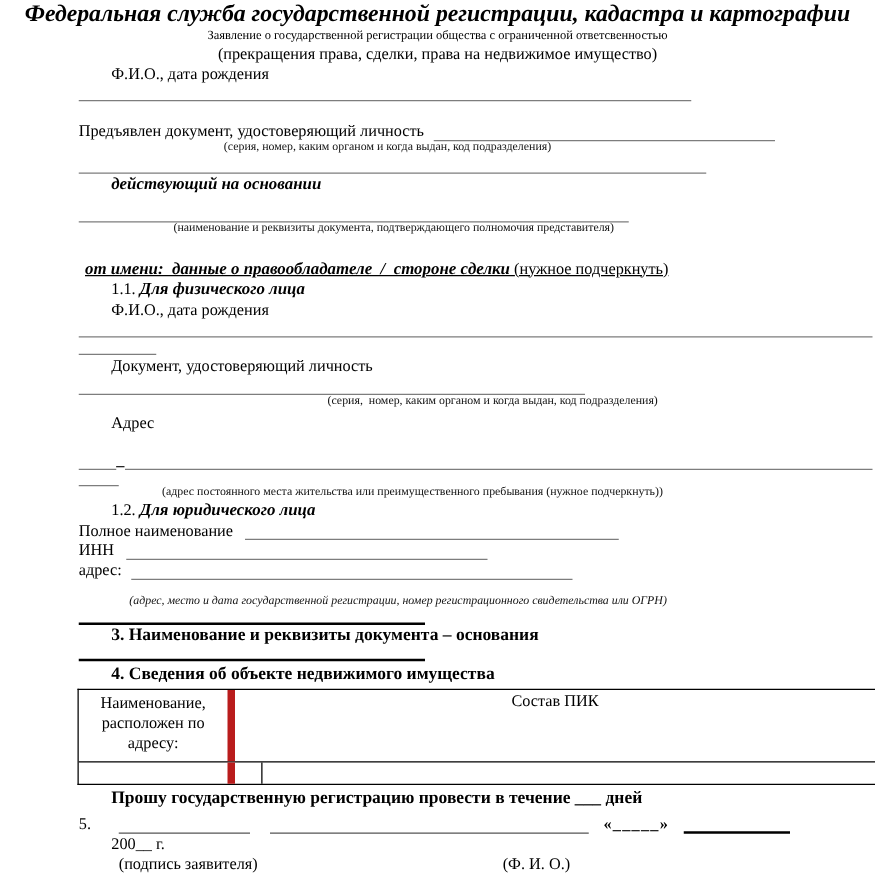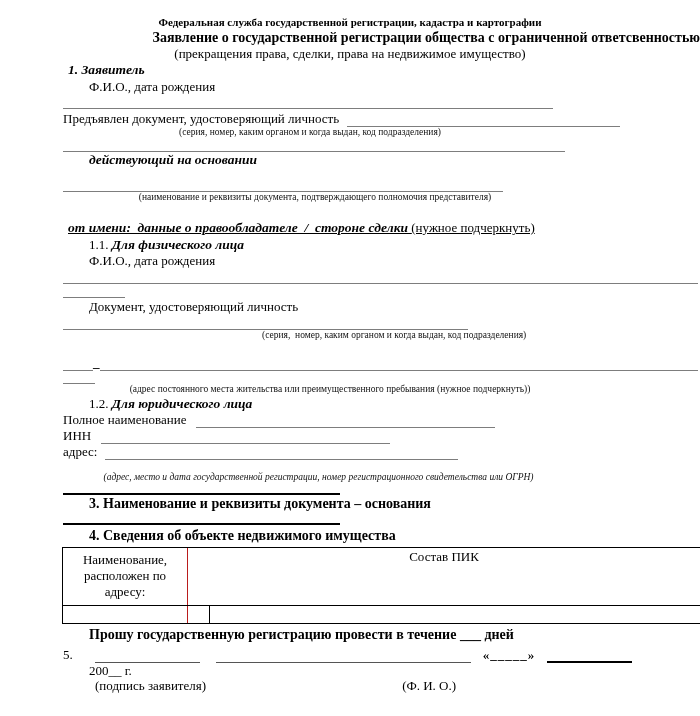--- a/index.html
+++ b/index.html
@@ -3,67 +3,66 @@
 <meta charset="utf-8">
 <style>
   html,body { margin:0; padding:0; background:#fff; }
   .page {
     position:relative; width:700px; height:716px; overflow:hidden;
     background:#fff; color:#000;
     font-family:"Liberation Serif","DejaVu Serif",serif;
     font-size:13px; line-height:1.22;
   }
   .center { text-align:center; }
-  .title1 { font-weight:bold; font-size:11px; padding-top:16px; }
-  .title2 { font-weight:bold; font-size:14px;text-align:right; }
+  .title1 { font-weight:bold; font-style:italic; font-size:19px; padding-top:0; }
+  .title2 { font-weight:normal; font-size:10px; }
   .title3 { font-size:13px; }
   .ml  { margin-left:89px; }
   .ml2 { margin-left:68px; }
   .h-bi { font-weight:bold; font-style:italic; font-size:13.5px; }
   .h-b  { font-weight:bold; font-size:14px; }
   .row { display:flex; align-items:flex-end; margin-left:63px; }
   .blank { flex:1; border-bottom:1px solid #7d7d7d; height:13px; min-width:20px; }
   .uline { margin-left:63px; border-bottom:1px solid #7d7d7d; height:0; }
   .thick { border-bottom:2px solid #000 !important; }
   .caption { font-size:9.5px; white-space:pre; color:#111; }
   .pre { white-space:pre; }
   .gapT8  { margin-top:8px; }
   .gapT12 { margin-top:12px;font-style:italic; }
   
   .obj-table { margin-left:62px; margin-top:3px; width:638px;
     border:1px solid #000; border-right:none; box-sizing:border-box; }
   .tr { display:flex; }
   .tr1 { height:57px; }
   .tr2 { height:17px; border-top:1px solid #000; }
   .td { box-sizing:border-box; }
-  .td1 { width:125px; border-right:1px solid #b91c1c; display:flex; align-items:center;
+  .td1 { width:125px; border-right:6px solid #b91c1c; display:flex; align-items:flex-start;
          justify-content:center; text-align:center; padding:2px 6px; }
   .td2 { flex:1; text-align:center; padding-top:1px; }
   .tdm { width:22px; border-right:1px solid #000; }
   .td3 { flex:1; }
   
   .row5 { display:flex; align-items:flex-end; margin-left:63px; width:577px; margin-top:4px; }
   .b5 { border-bottom:1px solid #555; height:13px; }
   .quoteblank { font-weight:bold; letter-spacing:1px; }
   .sigcaps { display:flex; margin-left:95px; font-size:13px; }
 </style>
 </head>
 <body>
 
 <div class="page">
 
   <div class="center title1">Федеральная служба государственной регистрации, кадастра и картографии</div>
   <div class="center title2">Заявление о государственной регистрации общества с ограниченной ответсвенностью</div>
   <div class="center title3">(прекращения права, сделки, права на недвижимое имущество)</div>
 
-  <div class="ml2 h-bi">1. Заявитель</div>
   <div class="ml">Ф.И.О., дата рождения</div>
   <div class="uline gapT8" style="width:490px; margin-top:13px;"></div>
 
-  <div class="row" style="width:557px; margin-top:2px;">
+  <div class="row" style="width:557px; margin-top:16px;">
     <span>Предъявлен документ, удостоверяющий личность</span>
     <span class="blank" style="margin-left:8px;"></span>
   </div>
   <div class="caption center" style="width:620px;">(серия, номер, каким органом и когда выдан, код подразделения)</div>
 
   <div class="row" style="width:502px;">
     <span class="blank"></span>
   </div>
   <div class="ml h-bi">действующий на основании</div>
   <div class="uline" style="width:440px; margin-top:22px;"></div>
@@ -77,20 +76,21 @@
   <div class="ml">
     <span>1.1.</span>
     <span class="h-bi">Для физического лица</span>
   </div>
   <div class="ml">Ф.И.О., дата рождения</div>
   <div class="uline" style="width:635px; margin-top:14px;"></div>
   <div class="uline" style="width:62px; margin-top:13px;"></div>
   <div class="ml" style="margin-top:1px;">Документ, удостоверяющий личность</div>
   <div class="uline" style="width:405px; margin-top:14px;"></div>
   <div class="caption" style="margin-left:262px;">(серия,  номер, каким органом и когда выдан, код подразделения)</div>
+  <div class="ml" style="margin-top:2px;">Адрес</div>
   <div class="row" style="width:635px; margin-top:14px;">
     <span class="blank" style="flex:0 0 30px;"></span>
     <span style="font-weight:bold;">_</span>
     <span class="blank"></span>
   </div>
   <div class="uline" style="width:32px; margin-top:12px;"></div>
   <div class="caption center" style="width:660px;">(адрес постоянного места жительства или преимущественного пребывания (нужное подчеркнуть))</div>
 
   <div class="ml">
     <span>1.2.</span>

